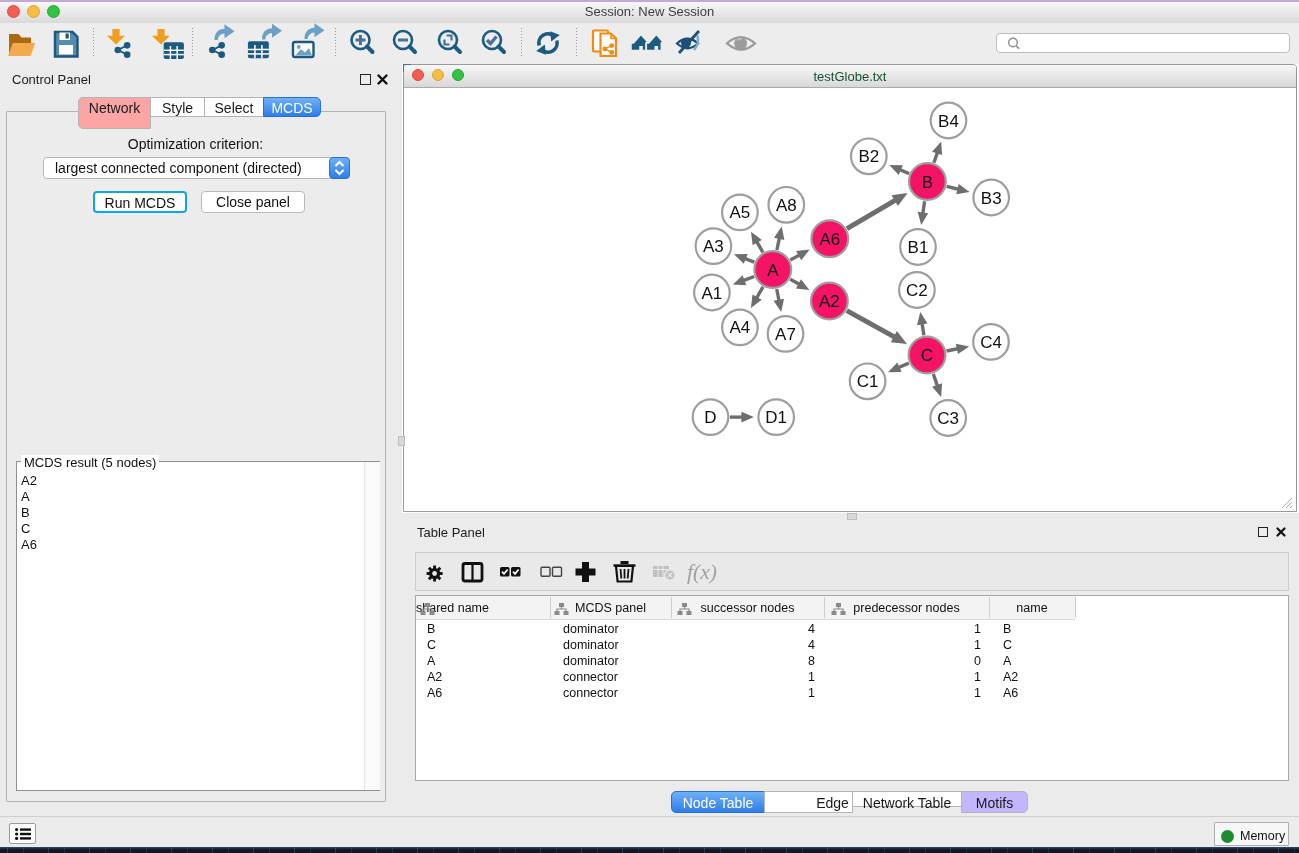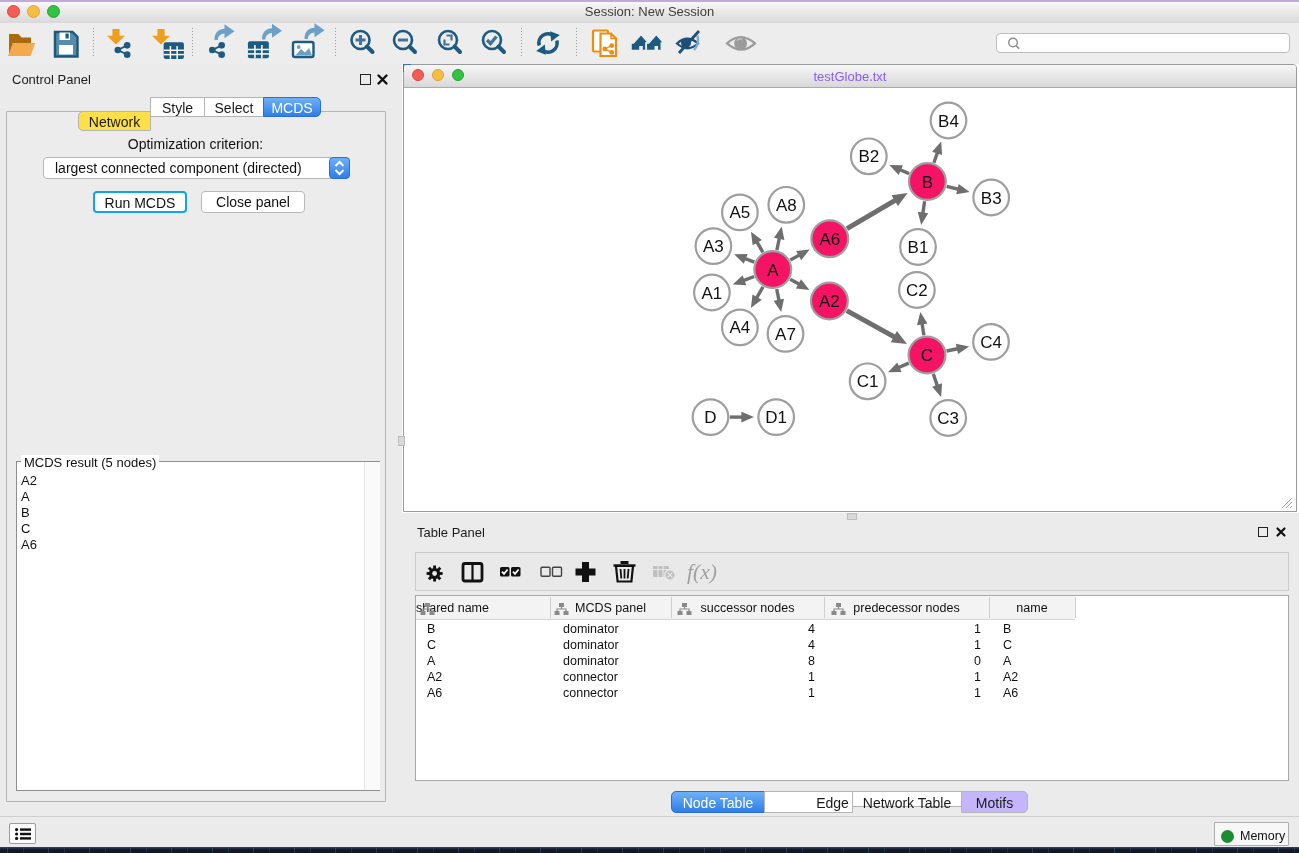--- a/index.html
+++ b/index.html
@@ -128,21 +128,21 @@
 
 <div class="abs" style="left:0;top:64px;width:391px;height:752px;background:#ebebeb;"></div>
 <div class="abs" style="left:12px;top:72px;font-size:13px;color:#1c1c1c;">Control Panel</div>
 <div class="abs" style="left:360px;top:74px;width:9px;height:9px;border:1.6px solid #222;"></div>
 <svg class="abs" style="left:376px;top:73px;" width="13" height="13" viewBox="0 0 13 13">
  <path d="M2.5 2.5 L10.5 10.5 M10.5 2.5 L2.5 10.5" stroke="#111" stroke-width="2.4" stroke-linecap="round"></path>
 </svg>
 
 <div class="abs" style="left:6px;top:111px;width:378px;height:689px;border:1px solid #b4b4b4;background:#ececec;border-radius:1px;"></div>
 
-<div class="abs" style="left:78px;top:111px;width:73px;height:20px;background:#fde047;color:#1a1a1a;border:1px solid #b4b4b4;border-top-left-radius:5px;border-bottom-left-radius:5px;font-size:14px;text-align:center;line-height:20px;box-sizing:border-box;">Network</div>
+<div class="abs" style="left:78px;top:97px;width:73px;height:32px;background:#fca5a5;color:#1a1a1a;border:1px solid #b4b4b4;border-top-left-radius:5px;border-bottom-left-radius:5px;font-size:14px;text-align:center;line-height:20px;box-sizing:border-box;">Network</div>
 <div class="abs" style="left:150px;top:97px;width:55px;height:20px;background:#ffffff;color:#1a1a1a;border:1px solid #b4b4b4;font-size:14px;text-align:center;line-height:20px;box-sizing:border-box;">Style</div>
 <div class="abs" style="left:204px;top:97px;width:60px;height:20px;background:#ffffff;color:#1a1a1a;border:1px solid #b4b4b4;font-size:14px;text-align:center;line-height:20px;box-sizing:border-box;">Select</div>
 <div class="abs" style="left:263px;top:97px;width:58px;height:20px;background:linear-gradient(#6fb1f7,#2e7de8);color:#fff;border:1px solid #2a6fd4;border-top-right-radius:5px;border-bottom-right-radius:5px;font-size:14px;text-align:center;line-height:20px;box-sizing:border-box;">MCDS</div>
 
 <div class="abs" style="left:7px;top:136px;width:377px;text-align:center;font-size:14px;color:#111;">Optimization criterion:</div>
 <div class="abs" style="left:43px;top:157px;width:307px;height:22px;background:#fff;border:1px solid #b9b9b9;border-radius:4px;box-sizing:border-box;"></div>
 <div class="abs" style="left:55px;top:160px;font-size:14px;color:#111;">largest connected component (directed)</div>
 <div class="abs" style="left:329px;top:157px;width:21px;height:22px;background:linear-gradient(#6fb1f7,#2e7de8);border:1px solid #2a6fd4;border-radius:4px;box-sizing:border-box;"></div>
 <svg class="abs" style="left:333px;top:160px;" width="13" height="16" viewBox="0 0 13 16">
  <path d="M2.5 6 L6.5 2 L10.5 6" fill="none" stroke="#fff" stroke-width="2"></path>
@@ -156,21 +156,21 @@
 <div class="abs" style="left:364px;top:462px;width:15px;height:328px;background:#fafafa;border-left:1px solid #e4e4e4;"></div>
 <div class="abs" style="left:21px;top:473px;font-size:13px;color:#111;line-height:16px;">A2<br>A<br>B<br>C<br>A6</div>
 
 <div class="abs" style="left:391px;top:64px;width:908px;height:455px;background:#ebebeb;"></div>
 <div class="abs" style="left:402px;top:64px;width:897px;height:449px;background:#fdfdfd;"></div>
 <div class="abs" style="left:403px;top:64px;width:894px;height:448px;border:1px solid #9a9a9a;border-radius:4px 4px 0 0;box-sizing:border-box;background:#fff;"></div>
 <div class="abs" style="left:404px;top:65px;width:892px;height:22px;background:linear-gradient(#f6f6f6,#d8d8d8);border-bottom:1px solid #ababab;border-radius:3px 3px 0 0;"></div>
 <div class="tl" style="left:412px;top:69px;background:#f25d56;border:1px solid #dd4741;width:10px;height:10px;"></div>
 <div class="tl" style="left:432px;top:69px;background:#f5bd42;border:1px solid #dfa336;width:10px;height:10px;"></div>
 <div class="tl" style="left:452px;top:69px;background:#33c242;border:1px solid #26a334;width:10px;height:10px;"></div>
-<div class="abs" style="left:403px;top:69px;width:894px;text-align:center;font-size:13px;color:#8b5cf6;">testGlobe.txt</div>
+<div class="abs" style="left:403px;top:69px;width:894px;text-align:center;font-size:13px;color:#14532d;">testGlobe.txt</div>
 <svg class="abs" style="left:1279px;top:495px;" width="14" height="14" viewBox="0 0 14 14">
  <g stroke="#a9a9a9" stroke-width="1">
       <line x1="3" y1="13" x2="13" y2="3"></line>
       <line x1="7" y1="13" x2="13" y2="7"></line>
       <line x1="11" y1="13" x2="13" y2="11"></line>
     </g>
 </svg>
 <div class="abs" style="left:398px;top:436px;width:5px;height:8px;background:#d8d8d8;border:1px solid #bdbdbd;"></div>
 <div class="abs" style="left:847px;top:513px;width:8px;height:5px;background:#d8d8d8;border:1px solid #bdbdbd;z-index:5;"></div>
 <svg class="abs" style="left:403px;top:64px;" width="8" height="8" viewBox="0 0 8 8">

